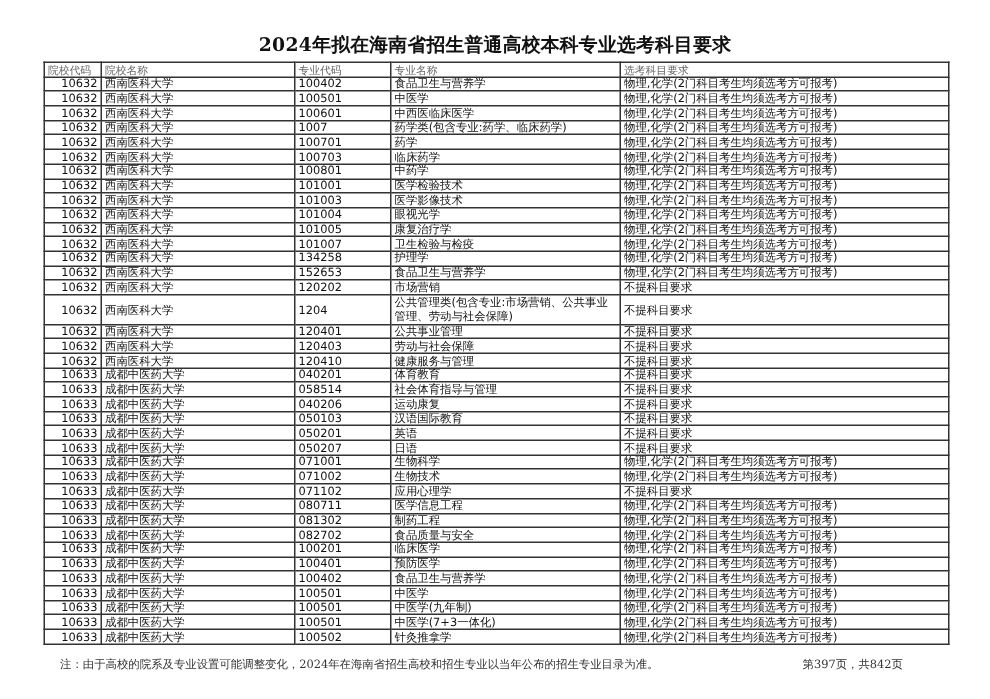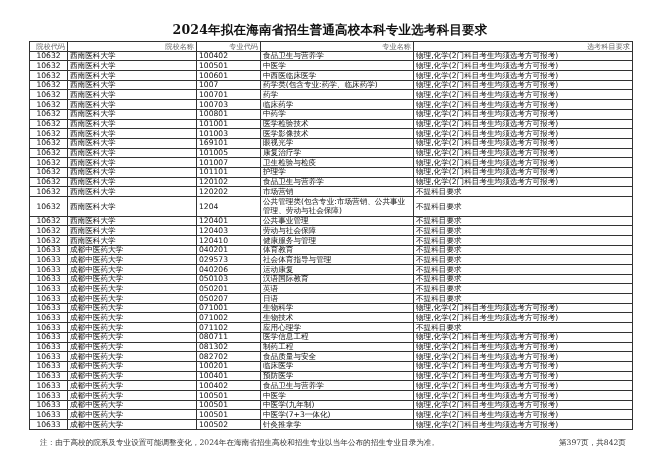--- a/index.html
+++ b/index.html
@@ -6,29 +6,29 @@
   body { width: 660px; height: 466px; position: relative; overflow: hidden;
          font-family: "DejaVu Sans", "Liberation Sans", sans-serif; color: #111; }
   .title { position: absolute; top: 22px; left: 0; width: 660px; text-align: center;
            font-family: "DejaVu Serif", "Liberation Serif", serif; font-weight: bold;
            font-size: 12.5px; letter-spacing: 0.2px; color: #111; }
   table.grid { position: absolute; left: 29px; top: 41px; width: 603px;
                border-collapse: collapse; table-layout: fixed; font-size: 7.6px; line-height: 1; }
   table.grid td, table.grid th { border: 0.8px solid #333; padding: 0 2px; height: 8.7px;
                white-space: nowrap; overflow: hidden; vertical-align: middle; }
   table.grid th { font-weight: normal; color: #666; font-family: "DejaVu Serif", "Liberation Serif", serif;
-                  font-size: 7.2px; text-align: right; }
-  table.grid td.c { text-align: center; }
+                  font-size: 7.2px; text-align: left; }
+  table.grid td.c { text-align: right; }
   table.grid tr.tall td { height: 18.6px; }
   table.grid td.wrap { white-space: normal; line-height: 9.3px; margin-left: 30px; }
   table.grid { border: 1.3px solid #222; }
   .footer { position: absolute; top: 438px; font-size: 7.6px; color: #333;
             font-family: "DejaVu Serif", "Liberation Serif", serif; }
   .footer.note { left: 40px; }
-  .footer.page { left: 559px; }
+  .footer.page { left: 535px; }
 </style>
 </head>
 <body>
 
 <div class="title">2024年拟在海南省招生普通高校本科专业选考科目要求</div>
 
 <table class="grid">
   <colgroup>
     <col style="width:38px">
     <col style="width:129px">
@@ -105,49 +105,49 @@
       <tr>
         <td class="c">10632</td>
         <td>西南医科大学</td>
         <td>101003</td>
         <td>医学影像技术</td>
         <td>物理,化学(2门科目考生均须选考方可报考)</td>
       </tr>
       <tr>
         <td class="c">10632</td>
         <td>西南医科大学</td>
-        <td>169101</td>
+        <td>101004</td>
         <td>眼视光学</td>
         <td>物理,化学(2门科目考生均须选考方可报考)</td>
       </tr>
       <tr>
         <td class="c">10632</td>
         <td>西南医科大学</td>
         <td>101005</td>
         <td>康复治疗学</td>
         <td>物理,化学(2门科目考生均须选考方可报考)</td>
       </tr>
       <tr>
         <td class="c">10632</td>
         <td>西南医科大学</td>
         <td>101007</td>
         <td>卫生检验与检疫</td>
         <td>物理,化学(2门科目考生均须选考方可报考)</td>
       </tr>
       <tr>
         <td class="c">10632</td>
         <td>西南医科大学</td>
-        <td>101101</td>
+        <td>134258</td>
         <td>护理学</td>
         <td>物理,化学(2门科目考生均须选考方可报考)</td>
       </tr>
       <tr>
         <td class="c">10632</td>
         <td>西南医科大学</td>
-        <td>120102</td>
+        <td>152653</td>
         <td>食品卫生与营养学</td>
         <td>物理,化学(2门科目考生均须选考方可报考)</td>
       </tr>
       <tr>
         <td class="c">10632</td>
         <td>西南医科大学</td>
         <td>120202</td>
         <td>市场营销</td>
         <td>不提科目要求</td>
       </tr>
@@ -182,21 +182,21 @@
       <tr>
         <td class="c">10633</td>
         <td>成都中医药大学</td>
         <td>040201</td>
         <td>体育教育</td>
         <td>不提科目要求</td>
       </tr>
       <tr>
         <td class="c">10633</td>
         <td>成都中医药大学</td>
-        <td>029573</td>
+        <td>058514</td>
         <td>社会体育指导与管理</td>
         <td>不提科目要求</td>
       </tr>
       <tr>
         <td class="c">10633</td>
         <td>成都中医药大学</td>
         <td>040206</td>
         <td>运动康复</td>
         <td>不提科目要求</td>
       </tr>

